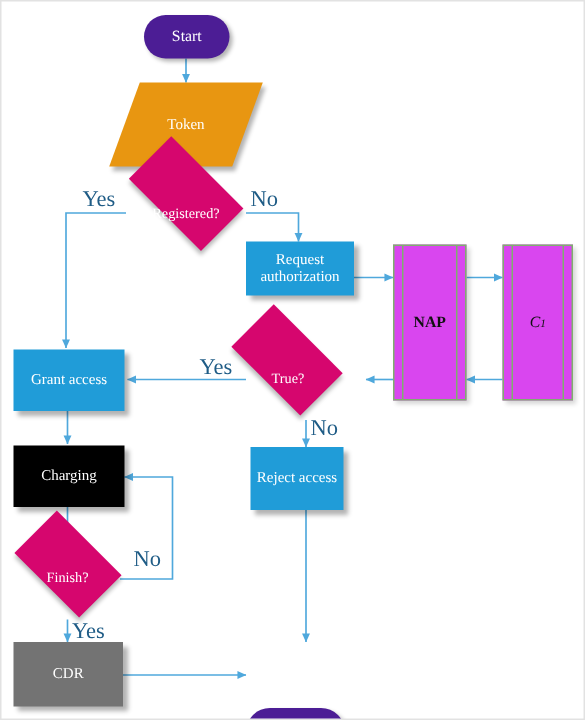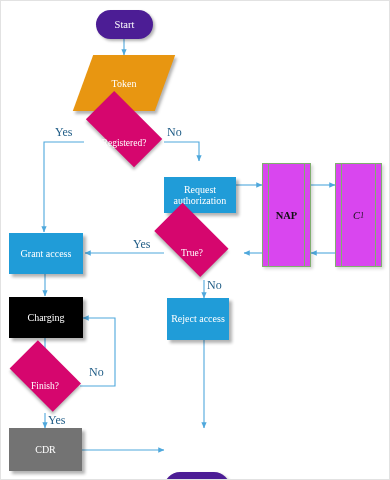--- a/index.html
+++ b/index.html
@@ -50,21 +50,21 @@
                border-left:1.1px solid #7FAF6E;}
   .predef .bar.l{left:5px;}
   .predef .bar.r{right:5px;}
   .predef .lbl{position:absolute;left:0;top:0;width:100%;height:100%;
        display:flex;align-items:center;justify-content:center;
        color:#111111;font-size:10.5px;font-weight:bold;}
   .predef .lbl.italic{font-weight:normal;font-style:italic;font-size:10.5px;}
   .predef .lbl sub{font-size:7.5px;font-style:italic;}
 
   
-  .edge-label{position:absolute;color:#1F5C86;font-size:12px;
+  .edge-label{position:absolute;color:#1F5C86;font-size:15px;
               white-space:nowrap;}
 </style>
 </head>
 <body>
 
 <div id="canvas">
 
   <svg id="wires" viewBox="0 0 390 480" xmlns="http://www.w3.org/2000/svg">
     <defs>
       <marker id="ah" markerWidth="6" markerHeight="6" refX="5.2" refY="3" orient="auto" markerUnits="strokeWidth">
@@ -116,21 +116,21 @@
     <div class="lbl">Token</div>
   </div>
 
   <div class="decision" style="left:75px;top:113px;width:96px;height:57px;">
     <div class="dia"></div>
     <div class="lbl">Registered?</div>
   </div>
   <div class="edge-label" style="left:54px;top:124px;">Yes</div>
   <div class="edge-label" style="left:166px;top:124px;">No</div>
 
-  <div class="node process" style="left:163px;top:176px;width:72px;height:36px;">
+  <div class="node process" style="left:163px;top:160px;width:72px;height:36px;">
     <span>Request authorization</span>
   </div>
 
   <div class="predef" style="left:261px;top:162px;width:49px;height:104px;">
     <div class="bar l"></div>
     <div class="bar r"></div>
     <div class="lbl">NAP</div>
   </div>
 
   <div class="predef" style="left:334px;top:162px;width:47px;height:104px;">

